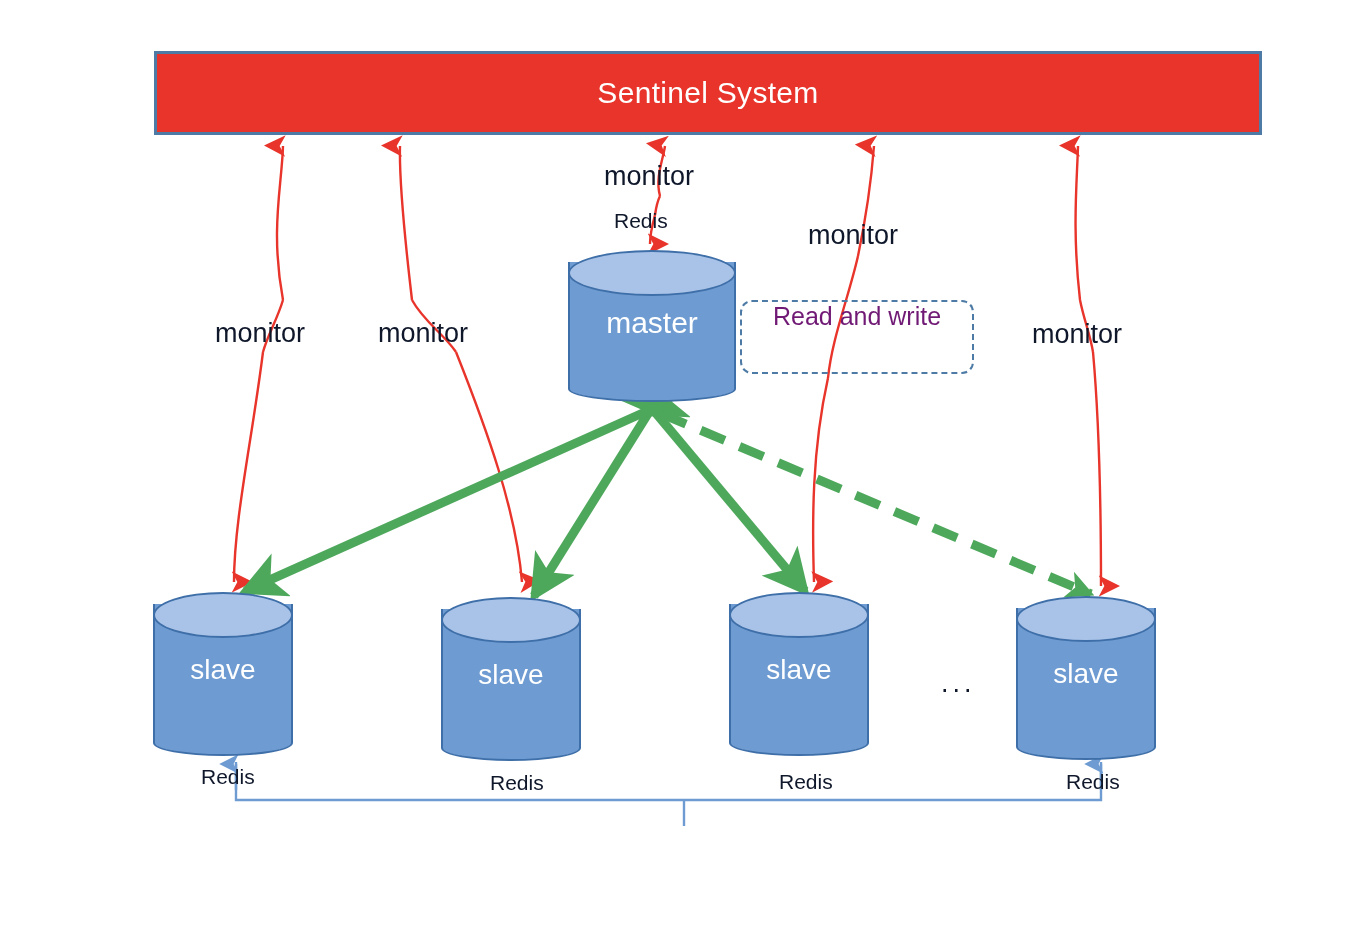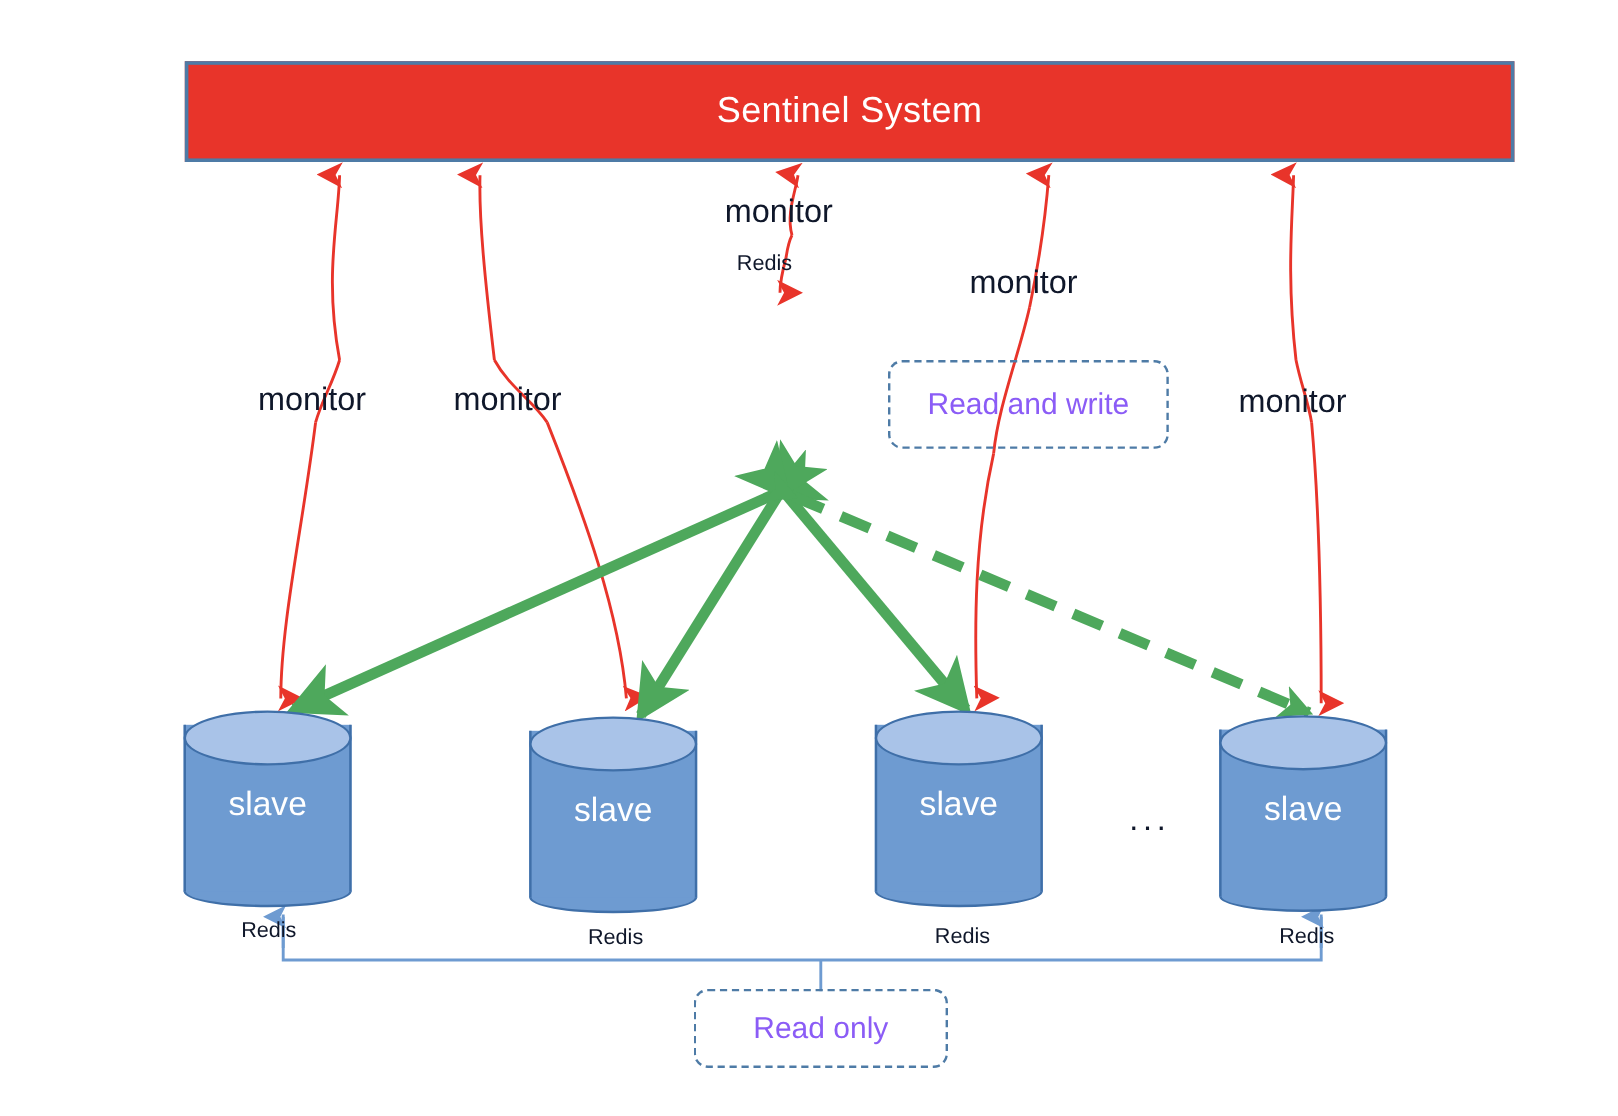--- a/index.html
+++ b/index.html
@@ -102,36 +102,35 @@
   #cyl-slave-3 { left: 729px; top: 592px; }
   #cyl-slave-4 { left: 1016px; top: 596px; }
 
   
   .callout {
     position: absolute;
     border: 2px dashed #4E7BA6;
     border-radius: 12px;
     background: transparent;
     display: flex;
-    align-items: center;
     justify-content: center;
     box-sizing: border-box;
-    color: #8b5cf6;
+    color: #701a75;
   }
   #callout-rw { left: 740px; top: 300px; width: 234px; height: 74px; font-size: 25px; }
   #callout-ro { left: 578px; top: 824px; width: 212px; height: 66px; font-size: 25px; }
 
   
   .txt {
     position: absolute;
     color: #0f172a;
     white-space: nowrap;
   }
   .txt-monitor { font-size: 27px; }
-  .txt-redis { font-size: 18px; }
+  .txt-redis { font-size: 21px; }
   .txt-ellipsis { font-size: 27px; letter-spacing: 4px; }
 
   #lbl-monitor-1 { left: 215px; top: 318px; }
   #lbl-monitor-2 { left: 378px; top: 318px; }
   #lbl-monitor-3 { left: 604px; top: 161px; }
   #lbl-monitor-4 { left: 808px; top: 220px; }
   #lbl-monitor-5 { left: 1032px; top: 319px; }
 
   #lbl-redis-master { left: 614px; top: 209px; }
   #lbl-redis-s1 { left: 201px; top: 765px; }
@@ -205,20 +204,26 @@
       <path d="M236,790 L236,764" stroke="#6E9BD1" stroke-width="2.4" fill="none" marker-end="url(#blueArrowUp)"></path>
       <path d="M1101,790 L1101,764" stroke="#6E9BD1" stroke-width="2.4" fill="none" marker-end="url(#blueArrowUp)"></path>
       <path d="M684,800 L684,826" stroke="#6E9BD1" stroke-width="2.4" fill="none"></path>
     </g>
   </svg>
 
   <div class="sentinel-bar">
     <span class="label">Sentinel System</span>
   </div>
 
+  <div class="cyl" id="cyl-master">
+    <div class="bottom-cap"></div>
+    <div class="body"></div>
+    <div class="top-cap"></div>
+    <div class="cyl-label">master</div>
+  </div>
 
   <div class="cyl cyl-slave" id="cyl-slave-1">
     <div class="bottom-cap"></div>
     <div class="body"></div>
     <div class="top-cap"></div>
     <div class="cyl-label">slave</div>
   </div>
 
   <div class="cyl cyl-slave" id="cyl-slave-2">
     <div class="bottom-cap"></div>
@@ -236,23 +241,20 @@
 
   <div class="cyl cyl-slave" id="cyl-slave-4">
     <div class="bottom-cap"></div>
     <div class="body"></div>
     <div class="top-cap"></div>
     <div class="cyl-label">slave</div>
   </div>
 
   <div class="callout" id="callout-rw">
     <span>Read and write</span>
-  </div>
-  <div class="callout" id="callout-ro">
-    <span>Read only</span>
   </div>
 
   <div class="txt txt-monitor" id="lbl-monitor-1">monitor</div>
   <div class="txt txt-monitor" id="lbl-monitor-2">monitor</div>
   <div class="txt txt-monitor" id="lbl-monitor-3">monitor</div>
   <div class="txt txt-monitor" id="lbl-monitor-4">monitor</div>
   <div class="txt txt-monitor" id="lbl-monitor-5">monitor</div>
 
   <div class="txt txt-redis" id="lbl-redis-master">Redis</div>
   <div class="txt txt-redis" id="lbl-redis-s1">Redis</div>

